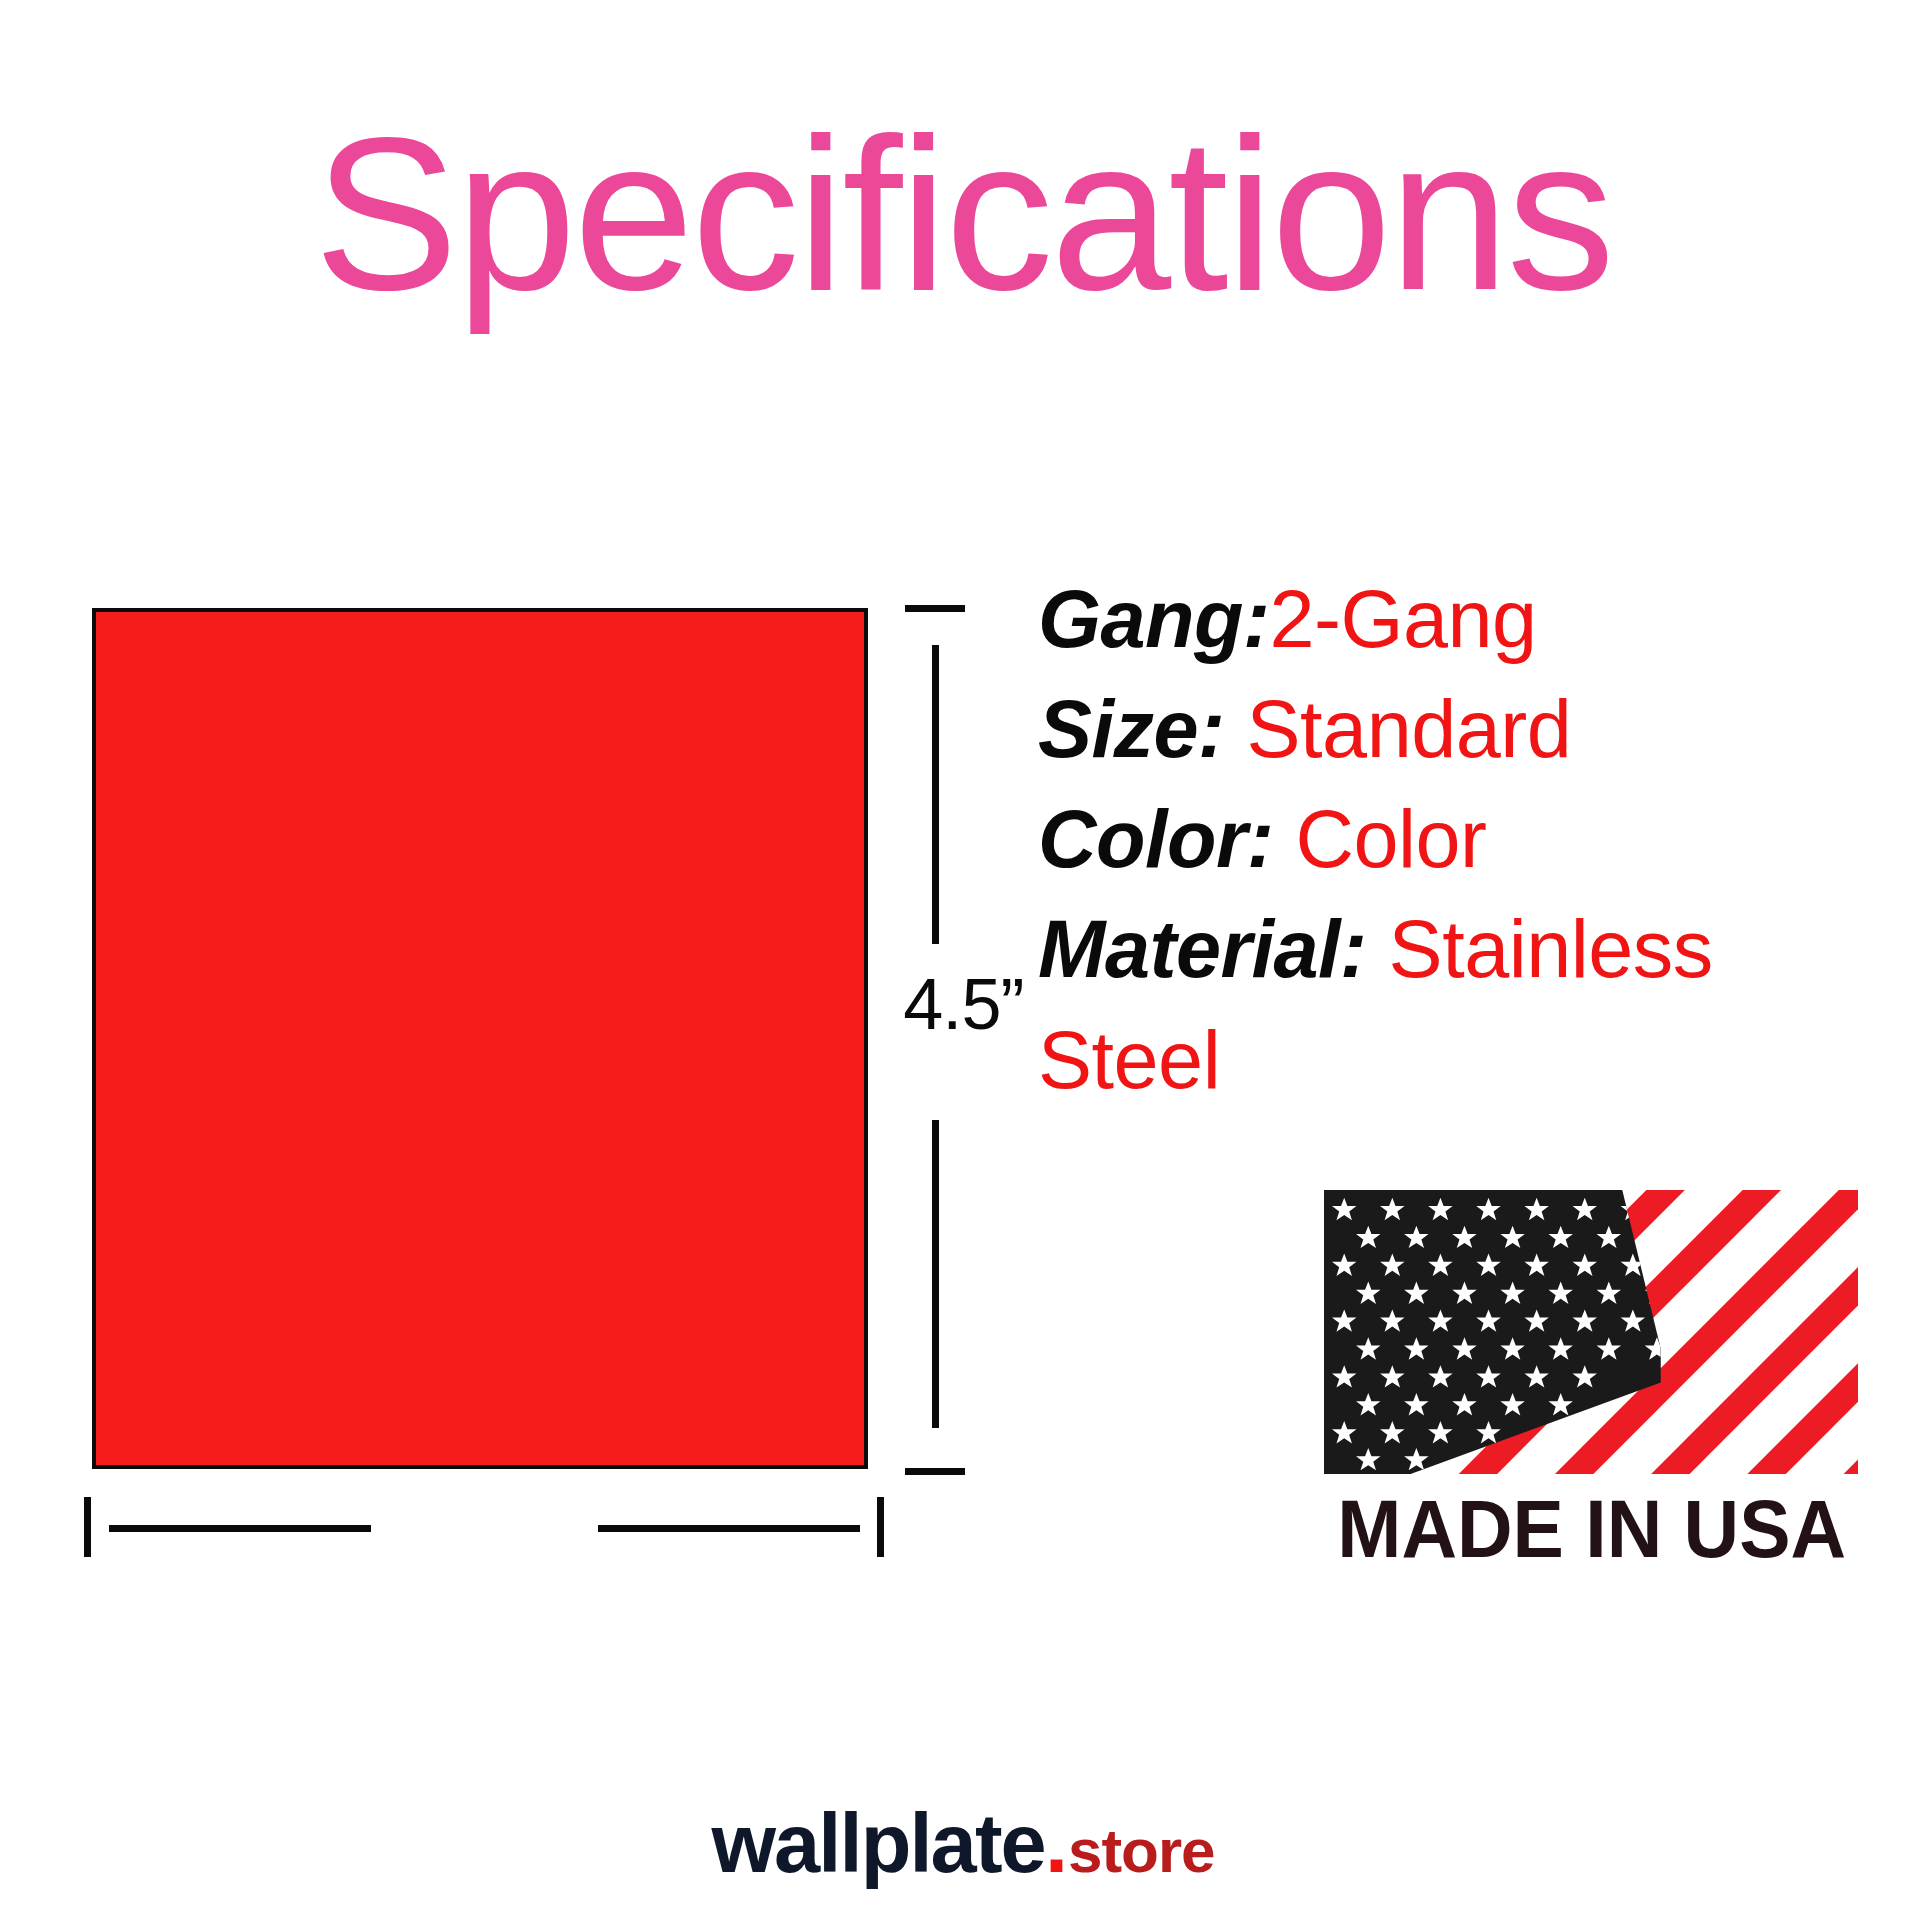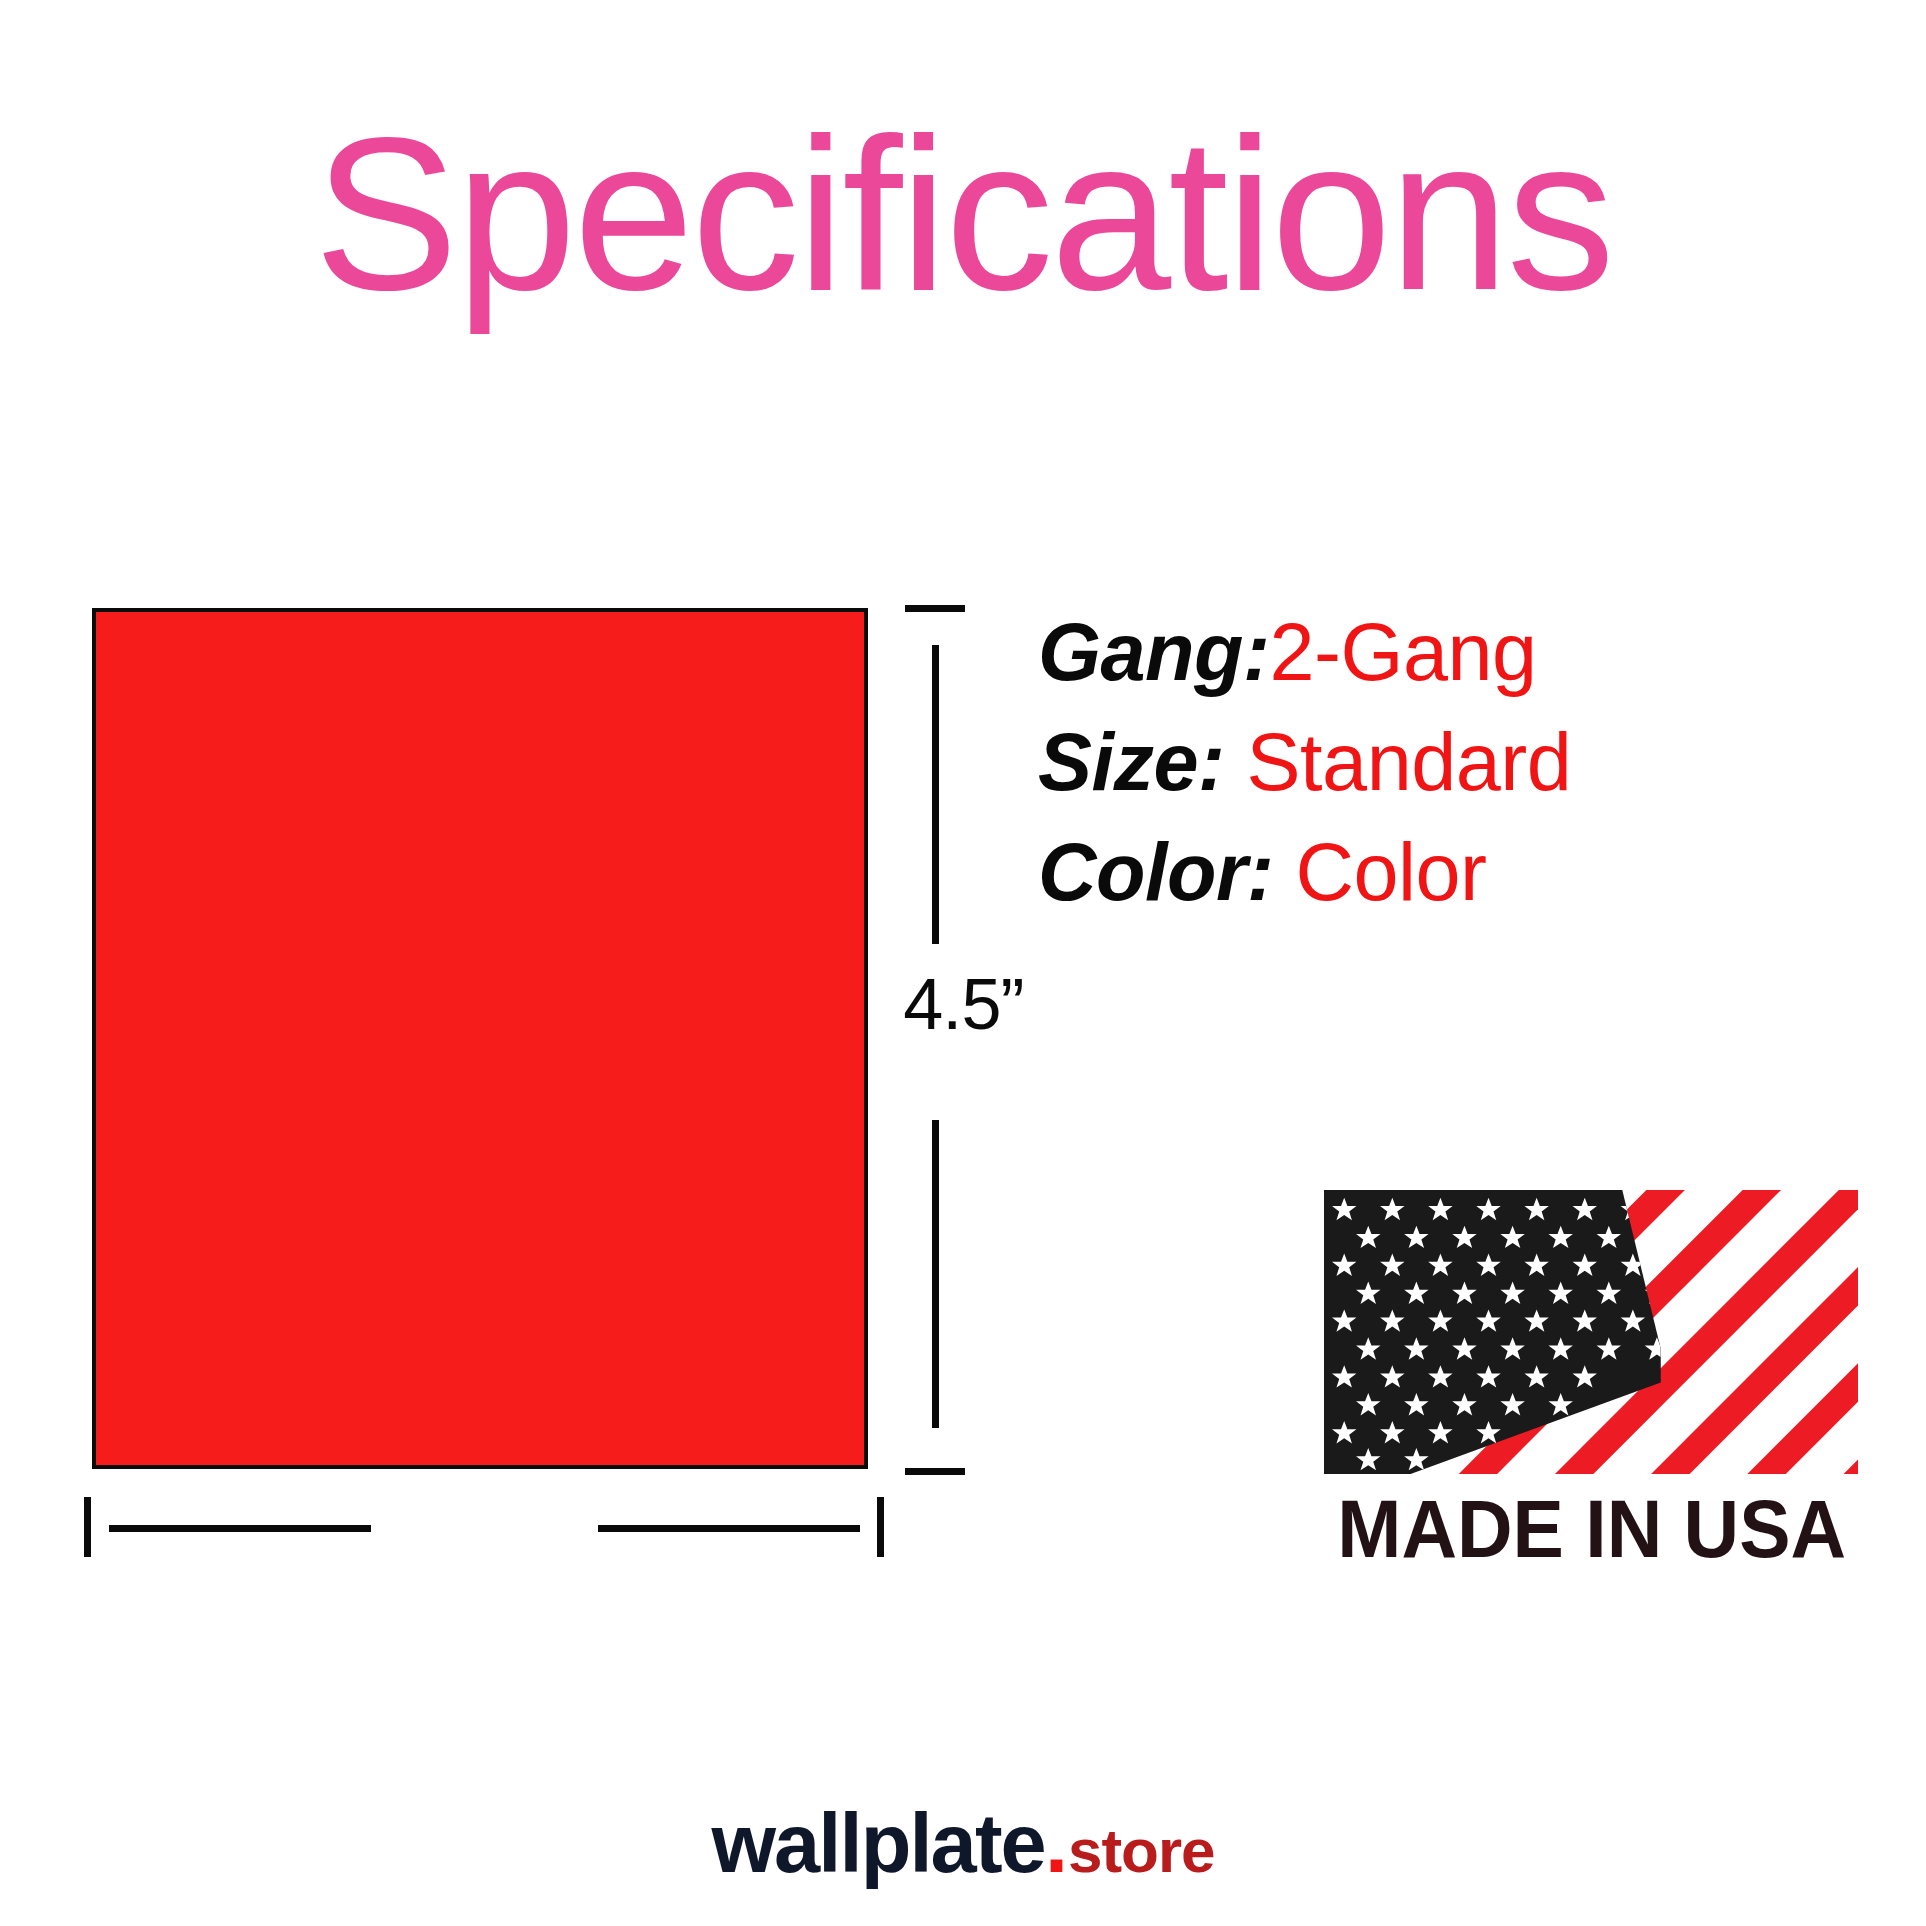--- a/index.html
+++ b/index.html
@@ -119,21 +119,21 @@
     line-height: 1;
     color: #0a0a0a;
     letter-spacing: -1px;
     white-space: nowrap;
   }
 
   
   #spec-list {
     position: absolute;
     left: 1038px;
-    top: 597px;
+    top: 564px;
     width: 867px;
   }
   .spec-row {
     font-family: "Liberation Sans", sans-serif;
     font-size: 81px;
     line-height: 1.36;
     white-space: normal;
     word-break: normal;
   }
   .spec-label {
@@ -233,20 +233,21 @@
 </div>
 
 <div id="spec-list">
 
   <div class="spec-row"><span class="spec-label">Gang:</span><span class="spec-value">2-Gang</span></div>
 
   <div class="spec-row"><span class="spec-label">Size: </span><span class="spec-value">Standard</span></div>
 
   <div class="spec-row"><span class="spec-label">Color: </span><span class="spec-value">Color</span></div>
 
+  <div class="spec-row"><span class="spec-label">Material: </span><span class="spec-value">Stainless Steel</span></div>
 
 </div>
 
 <div id="made-in-usa-badge">
 
   <svg id="usa-flag-icon" viewBox="0 0 1110 590" xmlns="http://www.w3.org/2000/svg">
     <defs>
       <clipPath id="flagClip">
         <rect x="0" y="0" width="1110" height="590"></rect>
       </clipPath>

